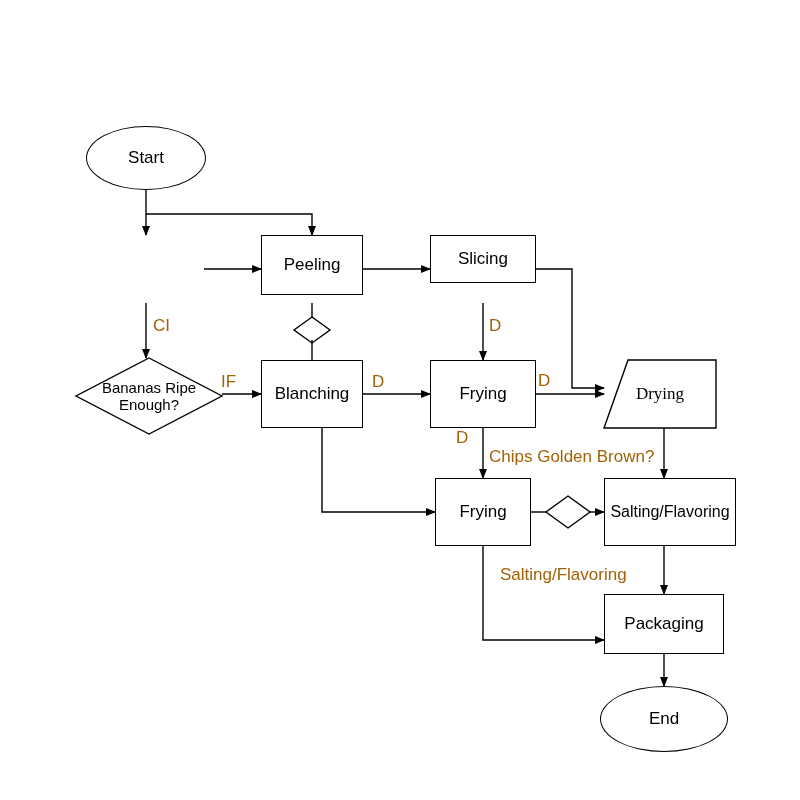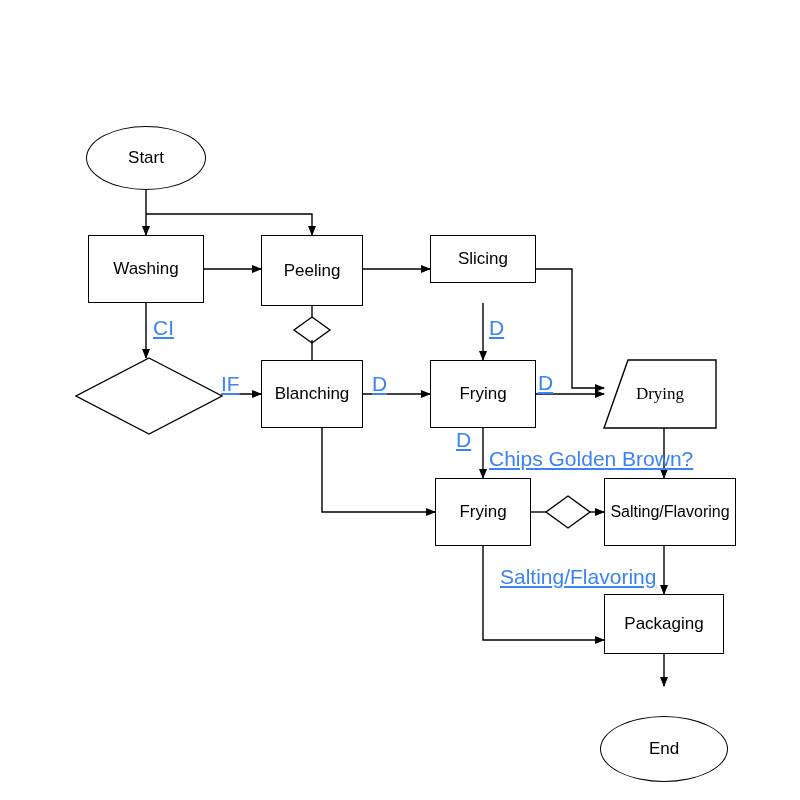--- a/index.html
+++ b/index.html
@@ -50,26 +50,25 @@
     border: none;
     background: transparent;
     font-family: Liberation Serif, serif;
   }
   .node .label {
     padding: 0 4px;
     white-space: pre-line;
   }
   .edge-label {
     position: absolute;
-    font-size: 21px;
-    color: #3b82f6;
+    font-size: 17px;
+    color: #a16207;
     background: transparent;
     white-space: nowrap;
     z-index: 3;
-    text-decoration: underline;
   }
 </style>
 </head>
 <body>
 
 <div id="canvas">
 
   <svg id="edges" viewBox="0 0 800 800">
     <defs>
       <marker id="arrow" markerWidth="10" markerHeight="8" refX="9" refY="4" orient="auto" markerUnits="userSpaceOnUse">
@@ -123,32 +122,33 @@
       <path d="M568,496 L590,512 L568,528 L546,512 Z"></path>
 
       <path d="M628,360 L716,360 L716,428 L604,428 Z"></path>
     </g>
   </svg>
 
   <div class="node terminator" style="left:86px; top:126px; width:120px; height:64px;">
     <span class="label">Start</span>
   </div>
 
-  <div class="node process" style="left:88px; top:235px; width:116px; height:68px;">
-    <span class="label">Washing</span>
-  </div>
 
-  <div class="node process" style="left:261px; top:235px; width:102px; height:71px;">
+  <div class="node process" style="left:261px; top:235px; width:102px; height:60px;">
     <span class="label">Peeling</span>
   </div>
 
   <div class="node process" style="left:430px; top:235px; width:106px; height:48px;">
     <span class="label">Slicing</span>
   </div>
 
+  <div class="node decision-label" style="left:76px; top:358px; width:146px; height:76px; font-size:15px;">
+    <span class="label">Bananas Ripe
+Enough?</span>
+  </div>
 
   <div class="node process" style="left:261px; top:360px; width:102px; height:68px;">
     <span class="label">Blanching</span>
   </div>
 
   <div class="node process" style="left:430px; top:360px; width:106px; height:68px;">
     <span class="label">Frying</span>
   </div>
 
   <div class="node trapezoid" style="left:604px; top:360px; width:112px; height:68px;">
@@ -160,21 +160,21 @@
   </div>
 
   <div class="node process" style="left:604px; top:478px; width:132px; height:68px; font-size:16px;">
     <span class="label">Salting/Flavoring</span>
   </div>
 
   <div class="node process" style="left:604px; top:594px; width:120px; height:60px;">
     <span class="label">Packaging</span>
   </div>
 
-  <div class="node terminator" style="left:600px; top:716px; width:128px; height:66px;">
+  <div class="node terminator" style="left:600px; top:686px; width:128px; height:66px;">
     <span class="label">End</span>
   </div>
 
   <div class="edge-label" style="left:153px; top:316px;">CI</div>
   <div class="edge-label" style="left:221px; top:372px;">IF</div>
   <div class="edge-label" style="left:489px; top:316px;">D</div>
   <div class="edge-label" style="left:372px; top:372px;">D</div>
   <div class="edge-label" style="left:538px; top:371px;">D</div>
   <div class="edge-label" style="left:456px; top:428px;">D</div>
   <div class="edge-label" style="left:489px; top:447px;">Chips Golden Brown?</div>

